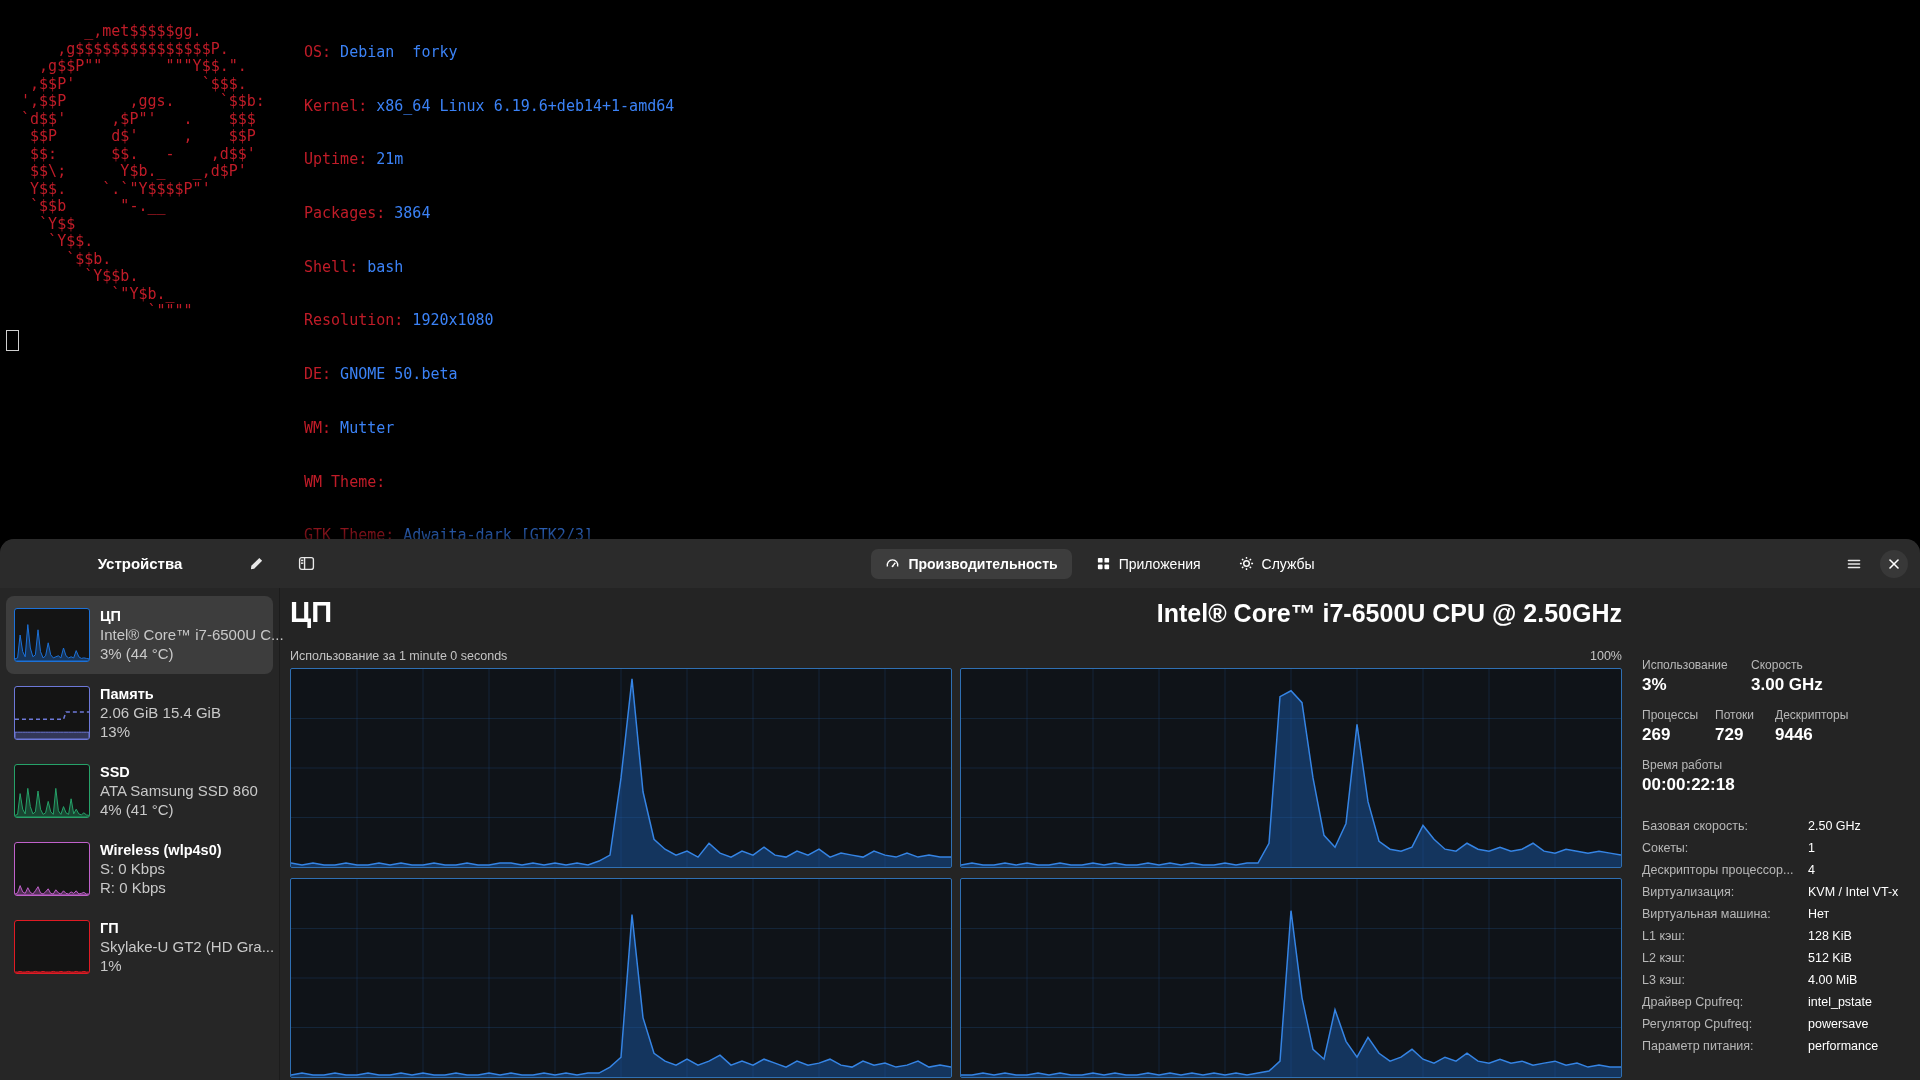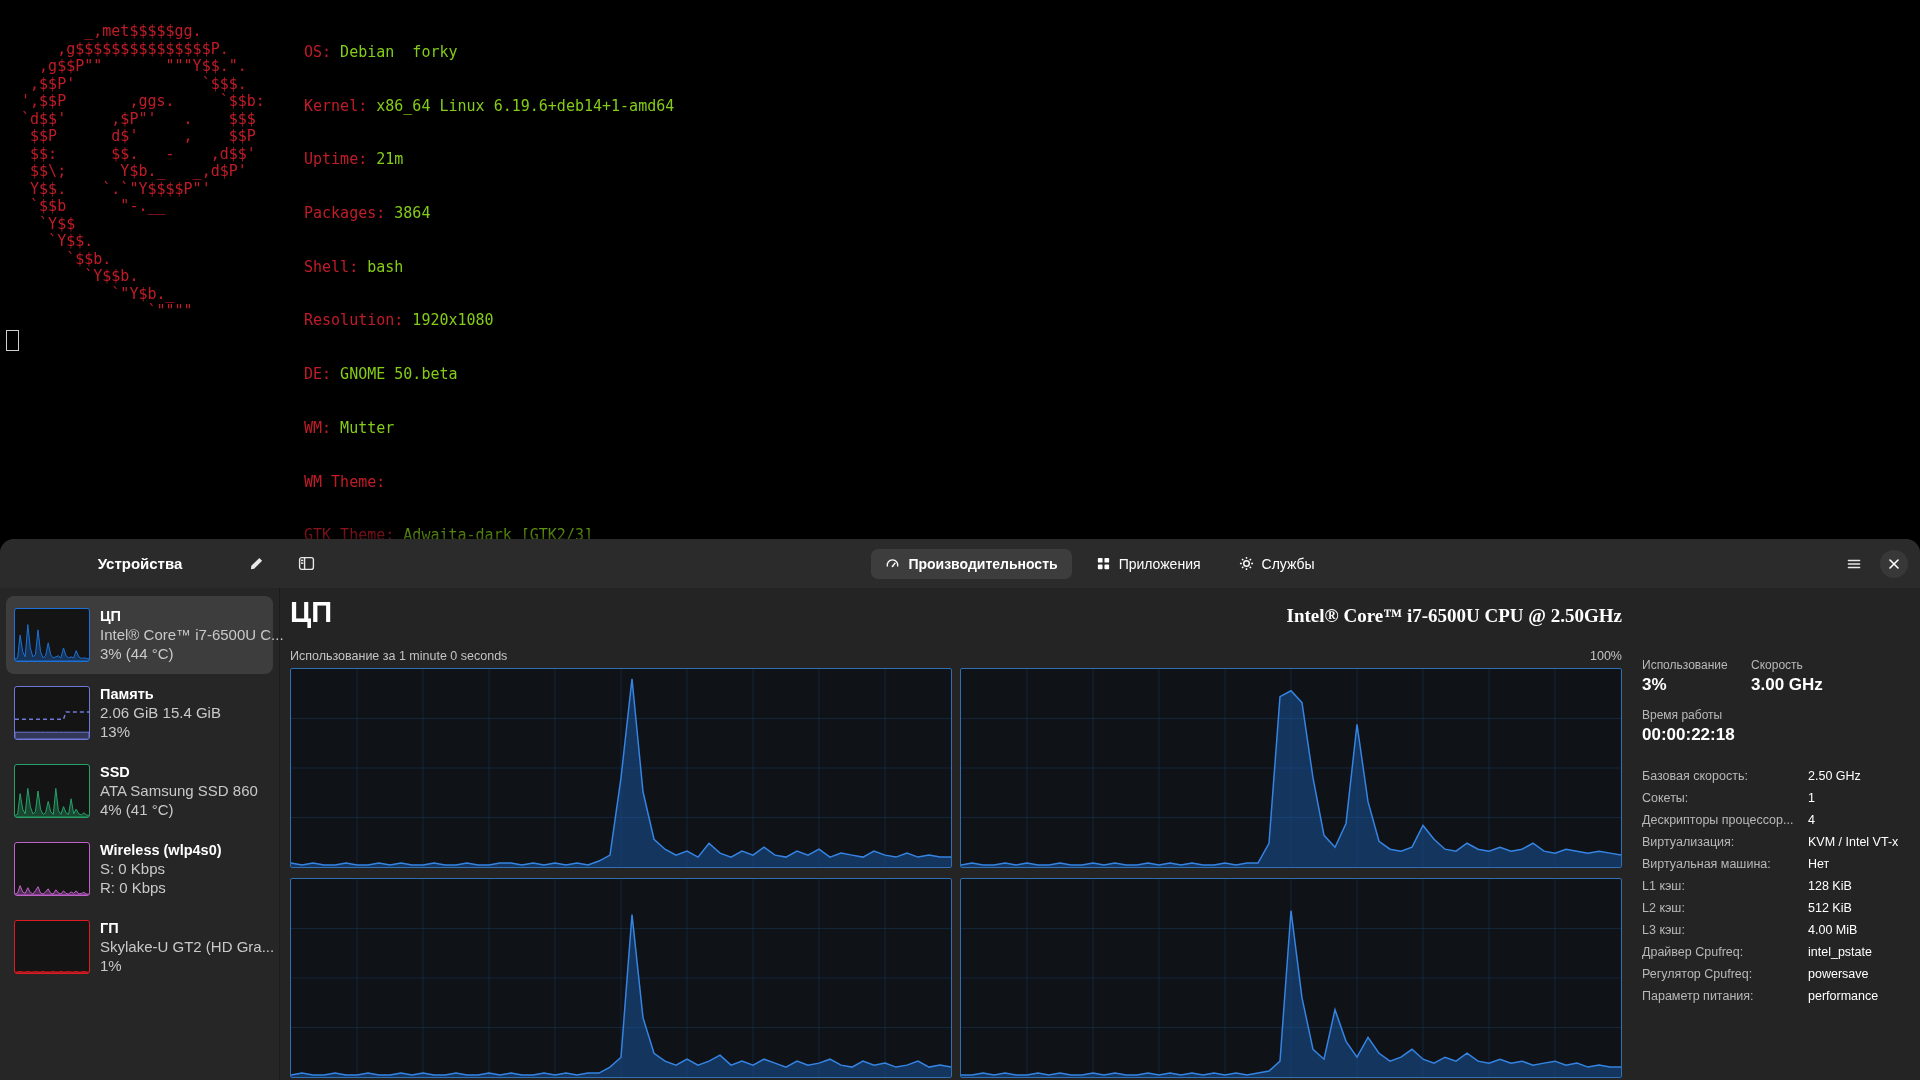--- a/index.html
+++ b/index.html
@@ -5,21 +5,21 @@
   html,body{margin:0;padding:0;background:#000;}
   body{width:1920px;height:1080px;overflow:hidden;position:relative;
        font-family:"Liberation Sans",sans-serif;color:#fff;}
 
   
   .term-art{position:absolute;left:12px;top:8px;color:#c01c28;
     font:15px/17.5px "DejaVu Sans Mono",monospace;white-space:pre;}
   .term-info{position:absolute;left:304px;top:8px;
     font:15px/17.9px "DejaVu Sans Mono",monospace;white-space:pre;}
   .term-info .lbl{color:#c01c28;}
-  .term-info .val{color:#84cc16;}
+  .term-info .val{color:#3b82f6;}
   .term-cursor{position:absolute;left:6px;top:330px;width:11px;height:19px;
     border:1px solid #cfcfcf;}
 
   
   .window{position:absolute;left:0;top:539px;width:1920px;height:541px;
     background:#242424;border-radius:14px 14px 0 0;
     box-shadow:0 -4px 30px rgba(0,0,0,.85);overflow:hidden;}
 
   .headerbar{height:49px;display:flex;align-items:center;background:#2b2b2b;
     border-radius:14px 14px 0 0;}
@@ -51,21 +51,21 @@
   .thumb svg{display:block;width:100%;height:100%;}
   .side-text{min-width:0;}
   .side-name{font-size:14.5px;font-weight:700;white-space:nowrap;}
   .side-sub{font-size:15px;color:#c9c9c9;margin-top:2px;white-space:nowrap;}
 
   
   .main{flex:1;display:flex;box-sizing:border-box;padding:8px 10px 0 10px;}
   .graphs-col{flex:1;display:flex;flex-direction:column;min-width:0;}
   .title-row{display:flex;justify-content:space-between;align-items:baseline;margin:0 0 2px;}
   .page-title{font-size:29px;font-weight:800;}
-  .cpu-name{font-size:19px;font-weight:700;font-family:Liberation Serif, serif;}
+  .cpu-name{font-size:25px;font-weight:700;}
   .caption-row{display:flex;justify-content:space-between;font-size:12.5px;
     color:#c4c4c4;margin:18px 0 5px;}
   .grid2{display:grid;grid-template-columns:1fr 1fr;grid-template-rows:200px 200px;
     gap:10px 8px;}
   .graph{background:#0f1318;border:1px solid #2f6fb2;border-radius:2px;
     overflow:hidden;}
   .graph svg{display:block;width:100%;height:100%;}
   .gsvg .grid line{stroke:rgba(53,132,228,0.16);stroke-width:1;}
   .gsvg .area{fill:rgba(26,95,180,0.45);}
   .gsvg .line{fill:none;stroke:#3584e4;stroke-width:1.5;}
@@ -374,20 +374,28 @@
         </div>
       </div>
 
       <div class="stats">
         <div class="sgrid2">
           <span class="stat-lbl">Использование</span>
           <span class="stat-lbl">Скорость</span>
           <span class="stat-val">3%</span>
           <span class="stat-val">3.00 GHz</span>
         </div>
+        <div class="sgrid3">
+          <span class="stat-lbl">Процессы</span>
+          <span class="stat-lbl">Потоки</span>
+          <span class="stat-lbl">Дескрипторы</span>
+          <span class="stat-val">269</span>
+          <span class="stat-val">729</span>
+          <span class="stat-val">9446</span>
+        </div>
         <div class="ublock">
           <div class="stat-lbl">Время работы</div>
           <div class="stat-val">00:00:22:18</div>
         </div>
 
         <div class="details">
           <div class="detail-row">
               <span class="detail-lbl">Базовая скорость:</span>
               <span class="detail-val">2.50 GHz</span>
             </div>

